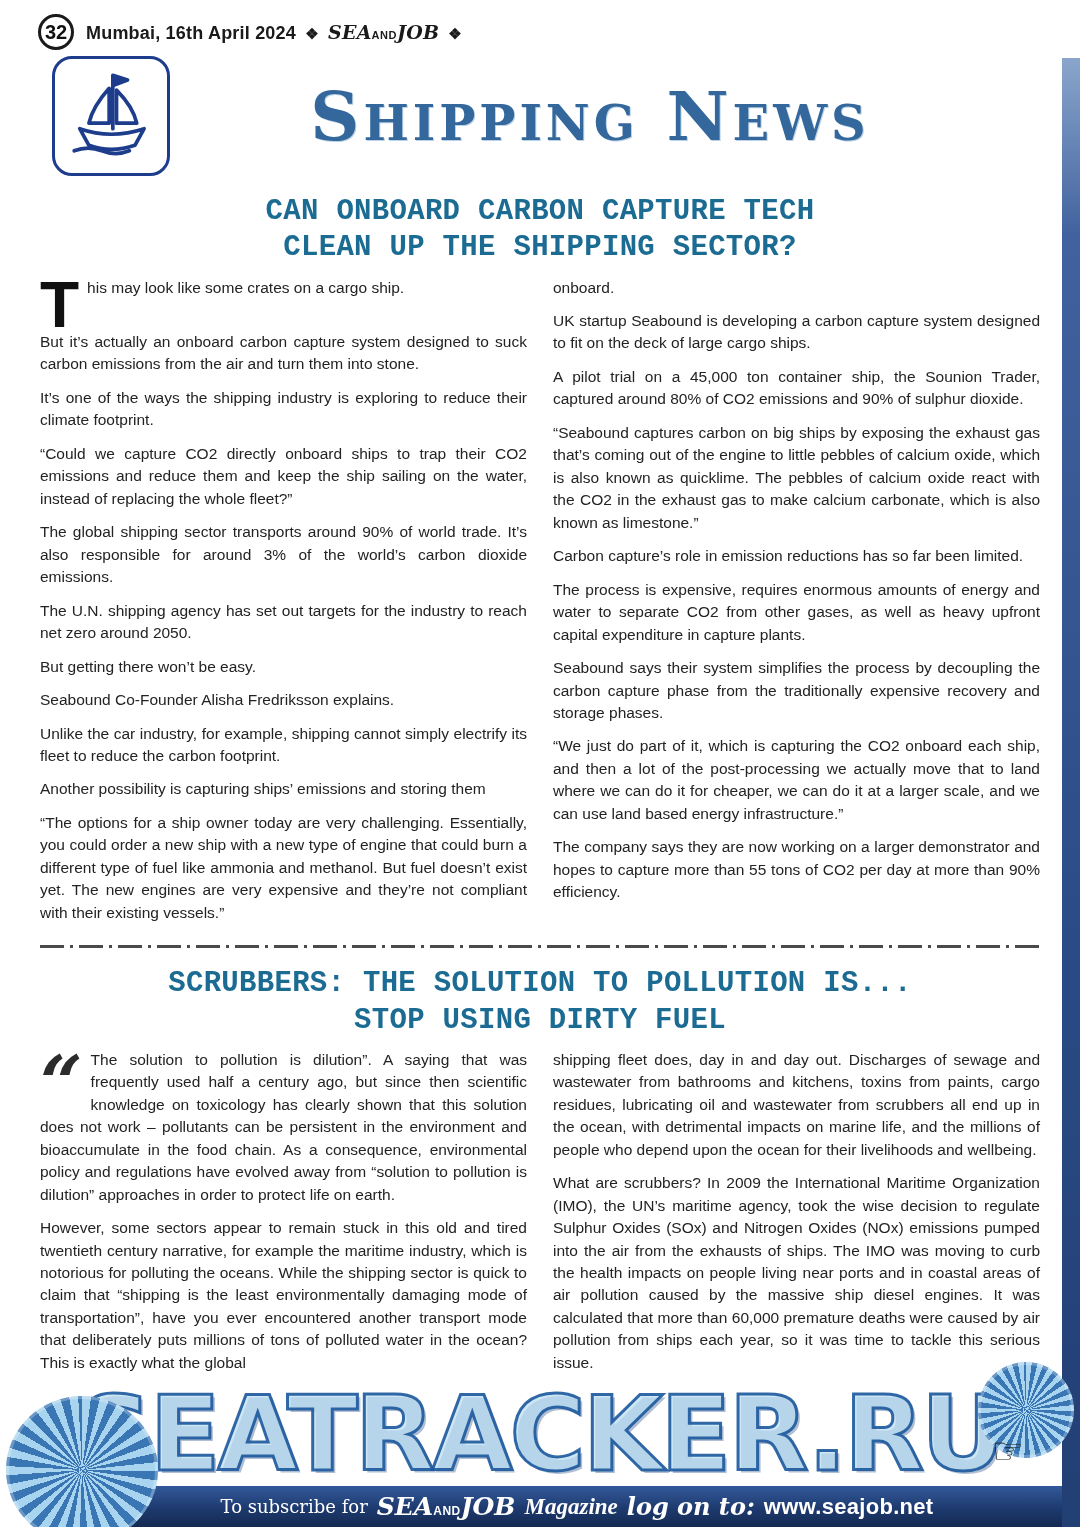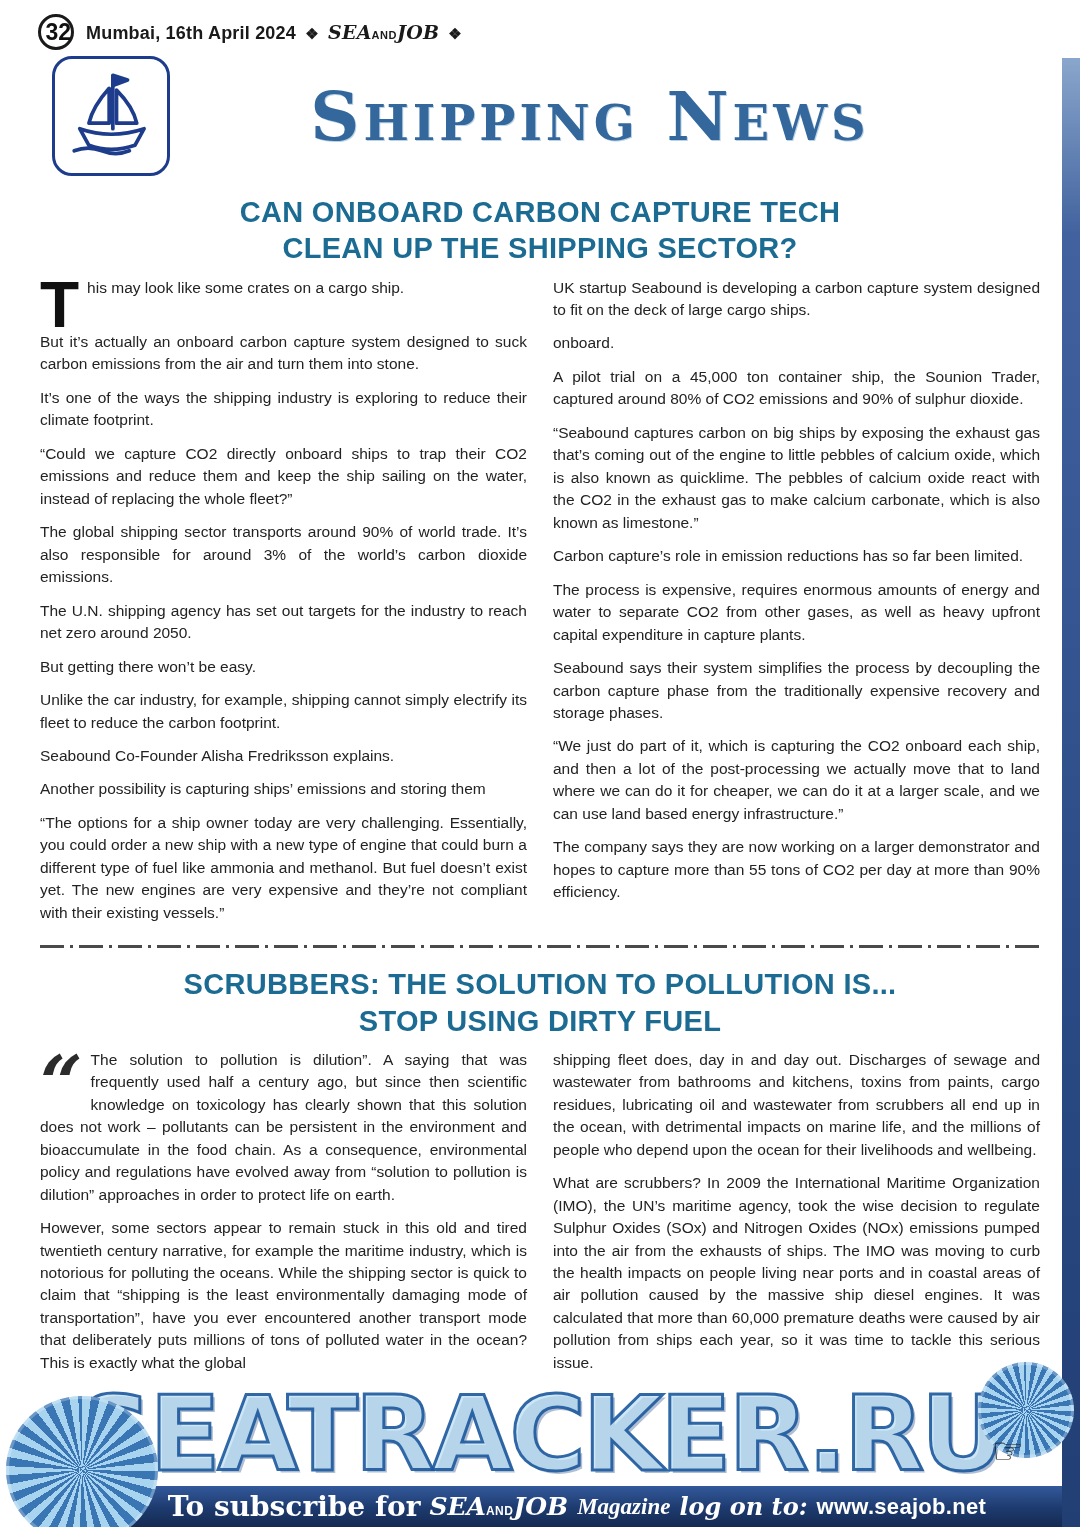--- a/index.html
+++ b/index.html
@@ -11,22 +11,22 @@
   
   #side-strip{
     position:absolute;top:58px;right:0;bottom:0;width:18px;
     background:linear-gradient(180deg,#8aa6cc 0%,#41629e 12%,#2a4b86 60%,#223f74 100%);
     z-index:3;
   }
   
   .hdr{display:flex;align-items:center;gap:12px;padding:14px 0 0 38px;}
   .page-circle{
     width:36px;height:36px;border:3px solid #1a1a1a;border-radius:50%;
-    display:flex;align-items:center;justify-content:flex-end;
-    font-weight:bold;font-size:23px;color:#111;box-sizing:border-box;
+    display:flex;align-items:center;justify-content:center;
+    font-weight:bold;font-size:20px;color:#111;box-sizing:border-box;
   }
   .hdr-text{font-weight:bold;font-size:18px;color:#1a1a1a;letter-spacing:.2px;}
   .hdr-text .brand-sea,.hdr-text .brand-job{
     font-family:"DejaVu Serif",serif;font-style:italic;font-weight:bold;font-size:19px;
   }
   .hdr-text .brand-and{font-size:11px;font-weight:bold;letter-spacing:.5px;}
   .hdr-text .diamond{font-size:15px;padding:0 4px;}
   
   .masthead{display:flex;align-items:center;margin:6px 40px 0 52px;}
   .logo-box{
@@ -37,21 +37,21 @@
   .masthead-title{
     flex:1;text-align:center;
     font-family:"DejaVu Serif",serif;font-variant:small-caps;font-weight:bold;
     font-size:68px;color:#34689c;letter-spacing:4px;line-height:1;
     text-shadow:1px 1px 0 #b9d2e6;
     padding-right:30px;white-space:nowrap;
   }
   
   .art-title{
     text-align:center;color:#1b6b92;font-weight:bold;
-    font-size:29px;line-height:1.25;margin:18px 40px 10px 40px;letter-spacing:.3px;
+    font-size:29px;line-height:1.25;margin:18px 40px 10px 40px;letter-spacing:.3px;font-family:Liberation Mono, monospace;
   }
   
   .cols{display:flex;gap:26px;margin:10px 40px 0 40px;}
   .col{flex:1;min-width:0;}
   .col p{
     margin:0 0 11px 0;text-align:justify;font-size:15.5px;line-height:1.45;
     color:#232323;clear:left;
   }
   .dropcap{
     float:left;font-weight:bold;font-size:64px;line-height:.82;
@@ -88,21 +88,21 @@
   #hand{
     position:absolute;right:56px;top:1430px;font-size:36px;color:#1a1a1a;z-index:7;
     font-family:"DejaVu Sans",sans-serif;
   }
   
   #footer-bar{
     position:absolute;left:92px;right:18px;top:1486px;height:41px;z-index:4;
     background:linear-gradient(180deg,#33599b 0%,#1d3a6e 55%,#142a52 100%);
     display:flex;align-items:center;justify-content:center;gap:9px;color:#fff;
   }
-  #footer-bar .f-prefix{font-family:"DejaVu Serif",serif;font-weight:bold;font-size:28px;}
+  #footer-bar .f-prefix{font-family:"DejaVu Serif",serif;font-weight:normal;font-size:18px;}
   #footer-bar .f-sea,#footer-bar .f-job{font-family:"DejaVu Serif",serif;font-style:italic;font-weight:bold;font-size:25px;}
   #footer-bar .f-and{font-size:12px;font-weight:bold;letter-spacing:.5px;align-self:center;}
   #footer-bar .f-mag{font-family:Liberation Serif, serif;font-style:italic;font-weight:bold;font-size:23px;}
   #footer-bar .f-logon{font-family:"DejaVu Serif",serif;font-style:italic;font-weight:bold;font-size:24px;}
   #footer-bar .f-url{font-weight:bold;font-size:22px;letter-spacing:.3px;}
 </style>
 </head>
 <body>
 
 <div id="page">
@@ -149,28 +149,28 @@
     </h2>
     <div class="cols">
       <div class="col">
         <p><span class="dropcap">T</span><span>his may look like some crates on a cargo ship.</span></p>
         <p>But it’s actually an onboard carbon capture system designed to suck carbon emissions from the air and turn them into stone.</p>
         <p>It’s one of the ways the shipping industry is exploring to reduce their climate footprint.</p>
         <p>“Could we capture CO2 directly onboard ships to trap their CO2 emissions and reduce them and keep the ship sailing on the water, instead of replacing the whole fleet?”</p>
         <p>The global shipping sector transports around 90% of world trade. It’s also responsible for around 3% of the world’s carbon dioxide emissions.</p>
         <p>The U.N. shipping agency has set out targets for the industry to reach net zero around 2050.</p>
         <p>But getting there won’t be easy.</p>
+        <p>Seabound Co-Founder Alisha Fredriksson explains.</p>
         <p>Unlike the car industry, for example, shipping cannot simply electrify its fleet to reduce the carbon footprint.</p>
-        <p>Seabound Co-Founder Alisha Fredriksson explains.</p>
         <p>Another possibility is capturing ships’ emissions and storing them</p>
         <p>“The options for a ship owner today are very challenging. Essentially, you could order a new ship with a new type of engine that could burn a different type of fuel like ammonia and methanol. But fuel doesn’t exist yet. The new engines are very expensive and they’re not compliant with their existing vessels.”</p>
       </div>
       <div class="col">
+        <p>onboard.</p>
         <p>UK startup Seabound is developing a carbon capture system designed to fit on the deck of large cargo ships.</p>
-        <p>onboard.</p>
         <p>A pilot trial on a 45,000 ton container ship, the Sounion Trader, captured around 80% of CO2 emissions and 90% of sulphur dioxide.</p>
         <p>“Seabound captures carbon on big ships by exposing the exhaust gas that’s coming out of the engine to little pebbles of calcium oxide, which is also known as quicklime. The pebbles of calcium oxide react with the CO2 in the exhaust gas to make calcium carbonate, which is also known as limestone.”</p>
         <p>Carbon capture’s role in emission reductions has so far been limited.</p>
         <p>The process is expensive, requires enormous amounts of energy and water to separate CO2 from other gases, as well as heavy upfront capital expenditure in capture plants.</p>
         <p>Seabound says their system simplifies the process by decoupling the carbon capture phase from the traditionally expensive recovery and storage phases.</p>
         <p>“We just do part of it, which is capturing the CO2 onboard each ship, and then a lot of the post-processing we actually move that to land where we can do it for cheaper, we can do it at a larger scale, and we can use land based energy infrastructure.”</p>
         <p>The company says they are now working on a larger demonstrator and hopes to capture more than 55 tons of CO2 per day at more than 90% efficiency.</p>
       </div>
     </div>
   </section>

